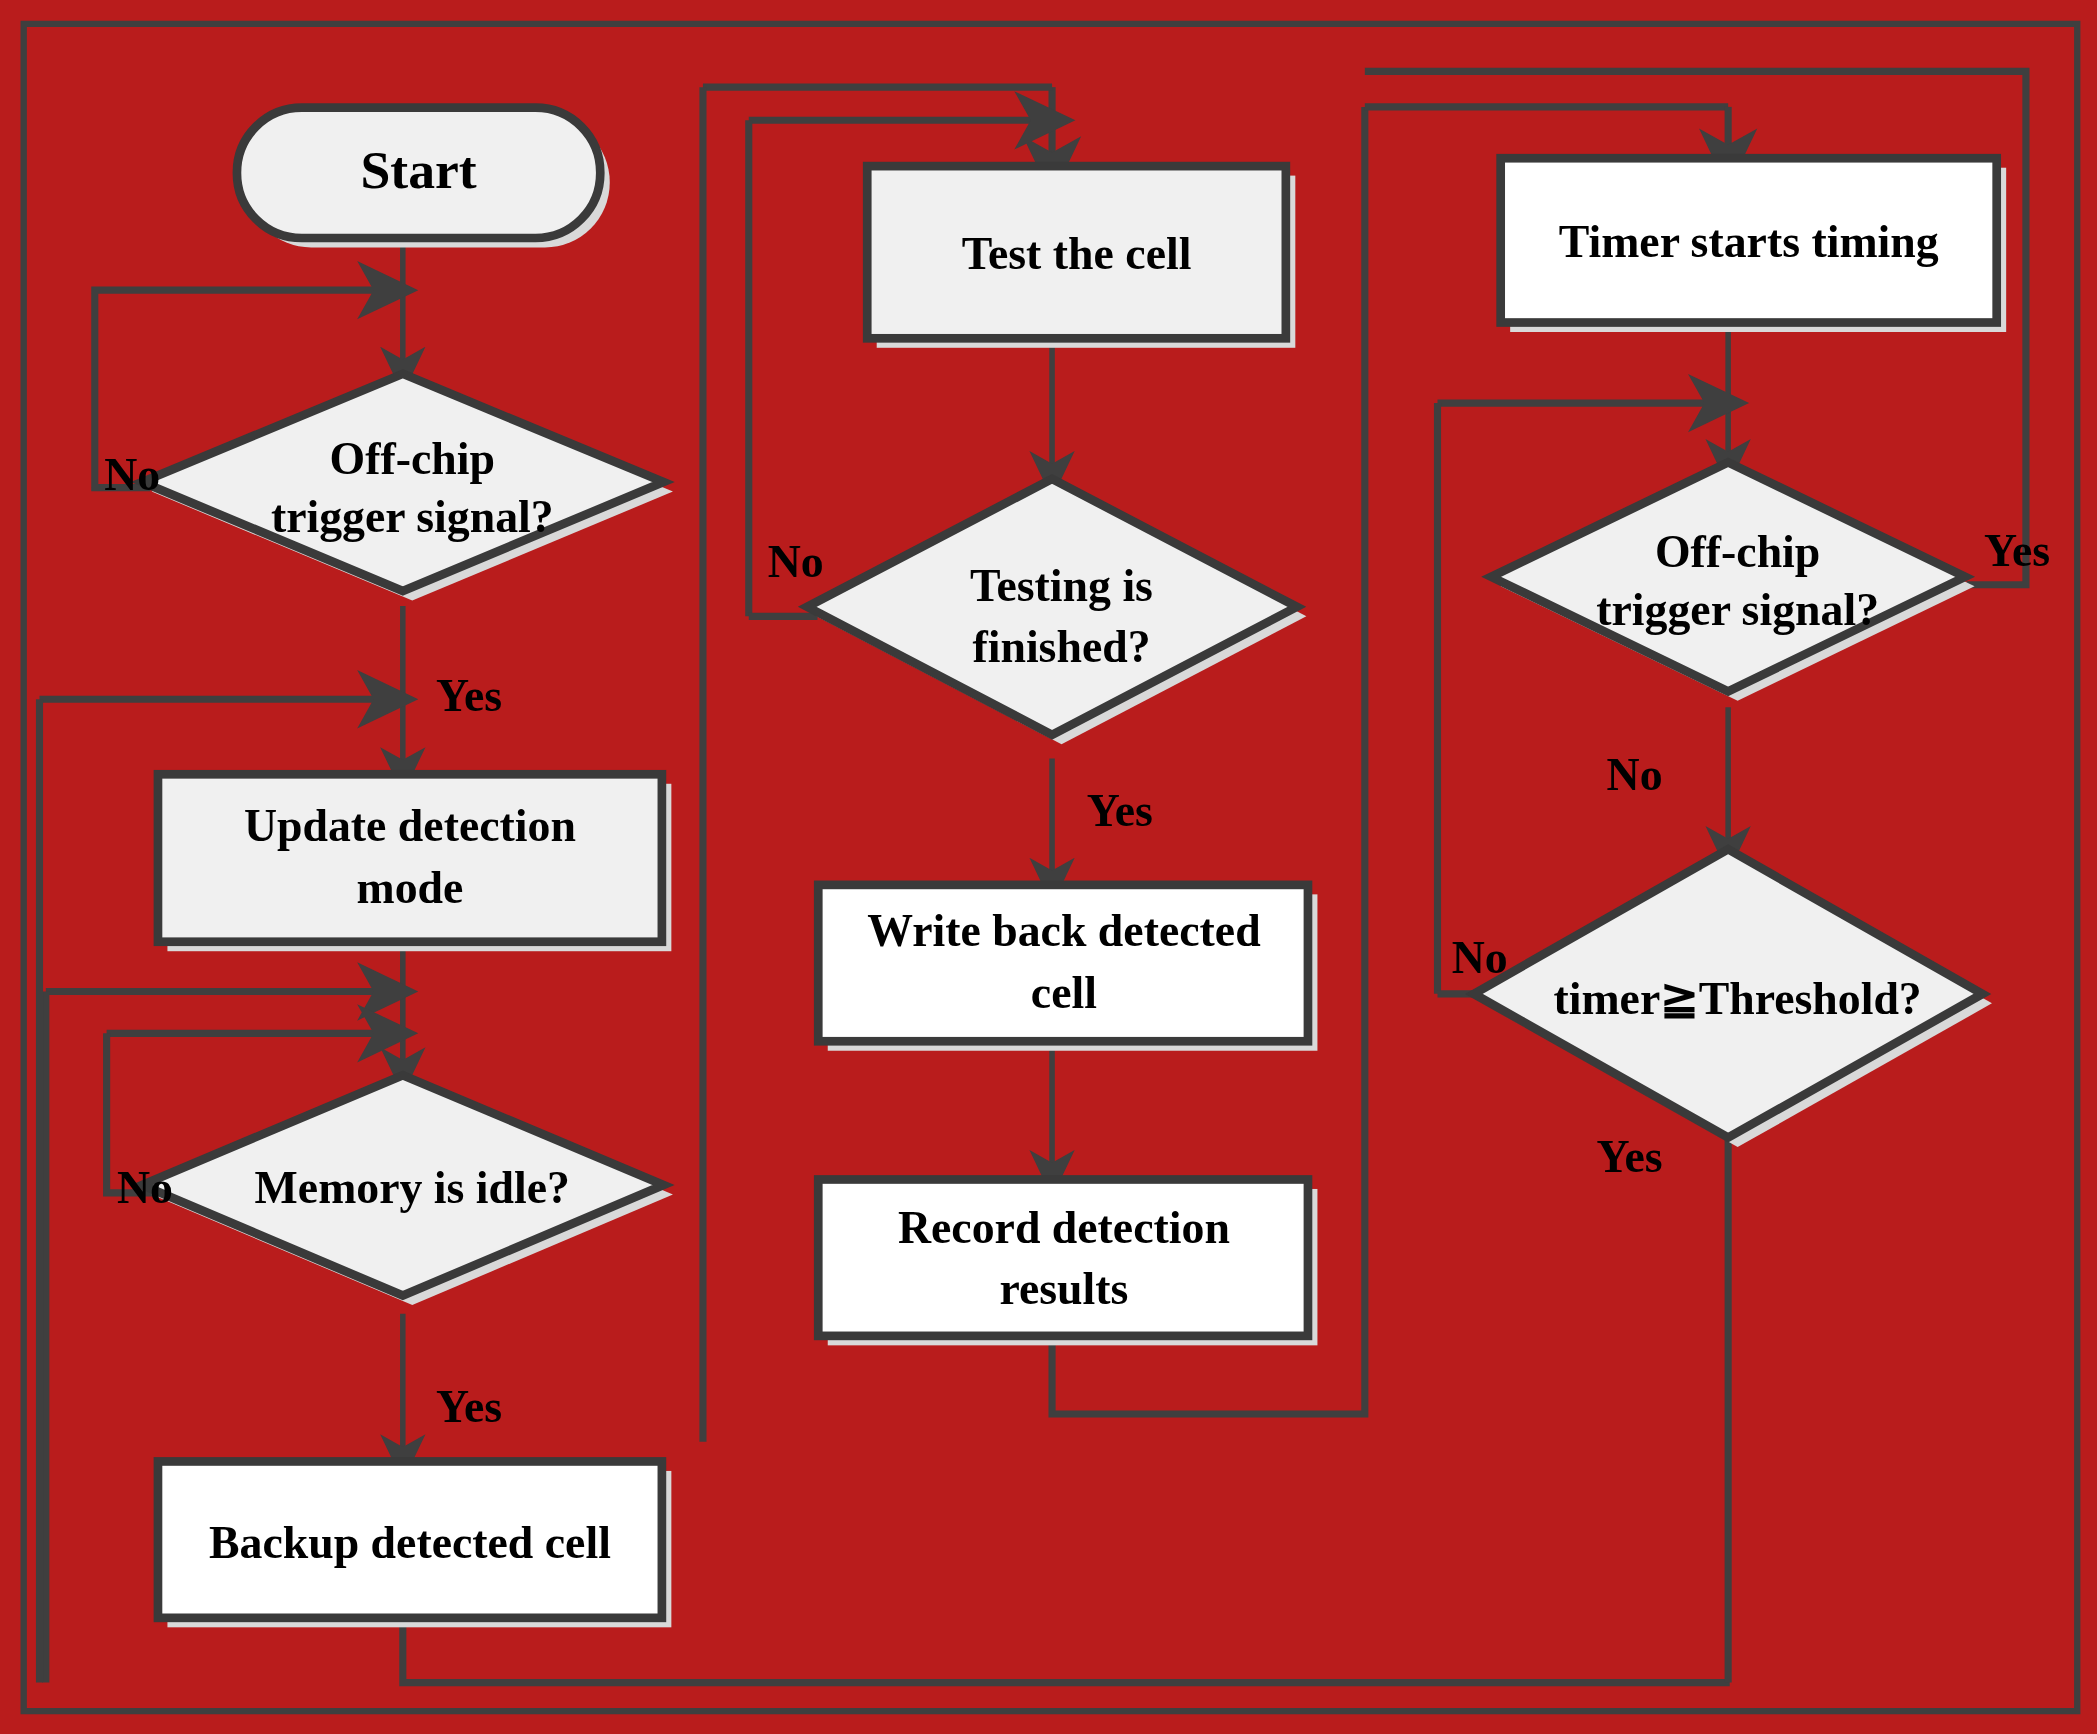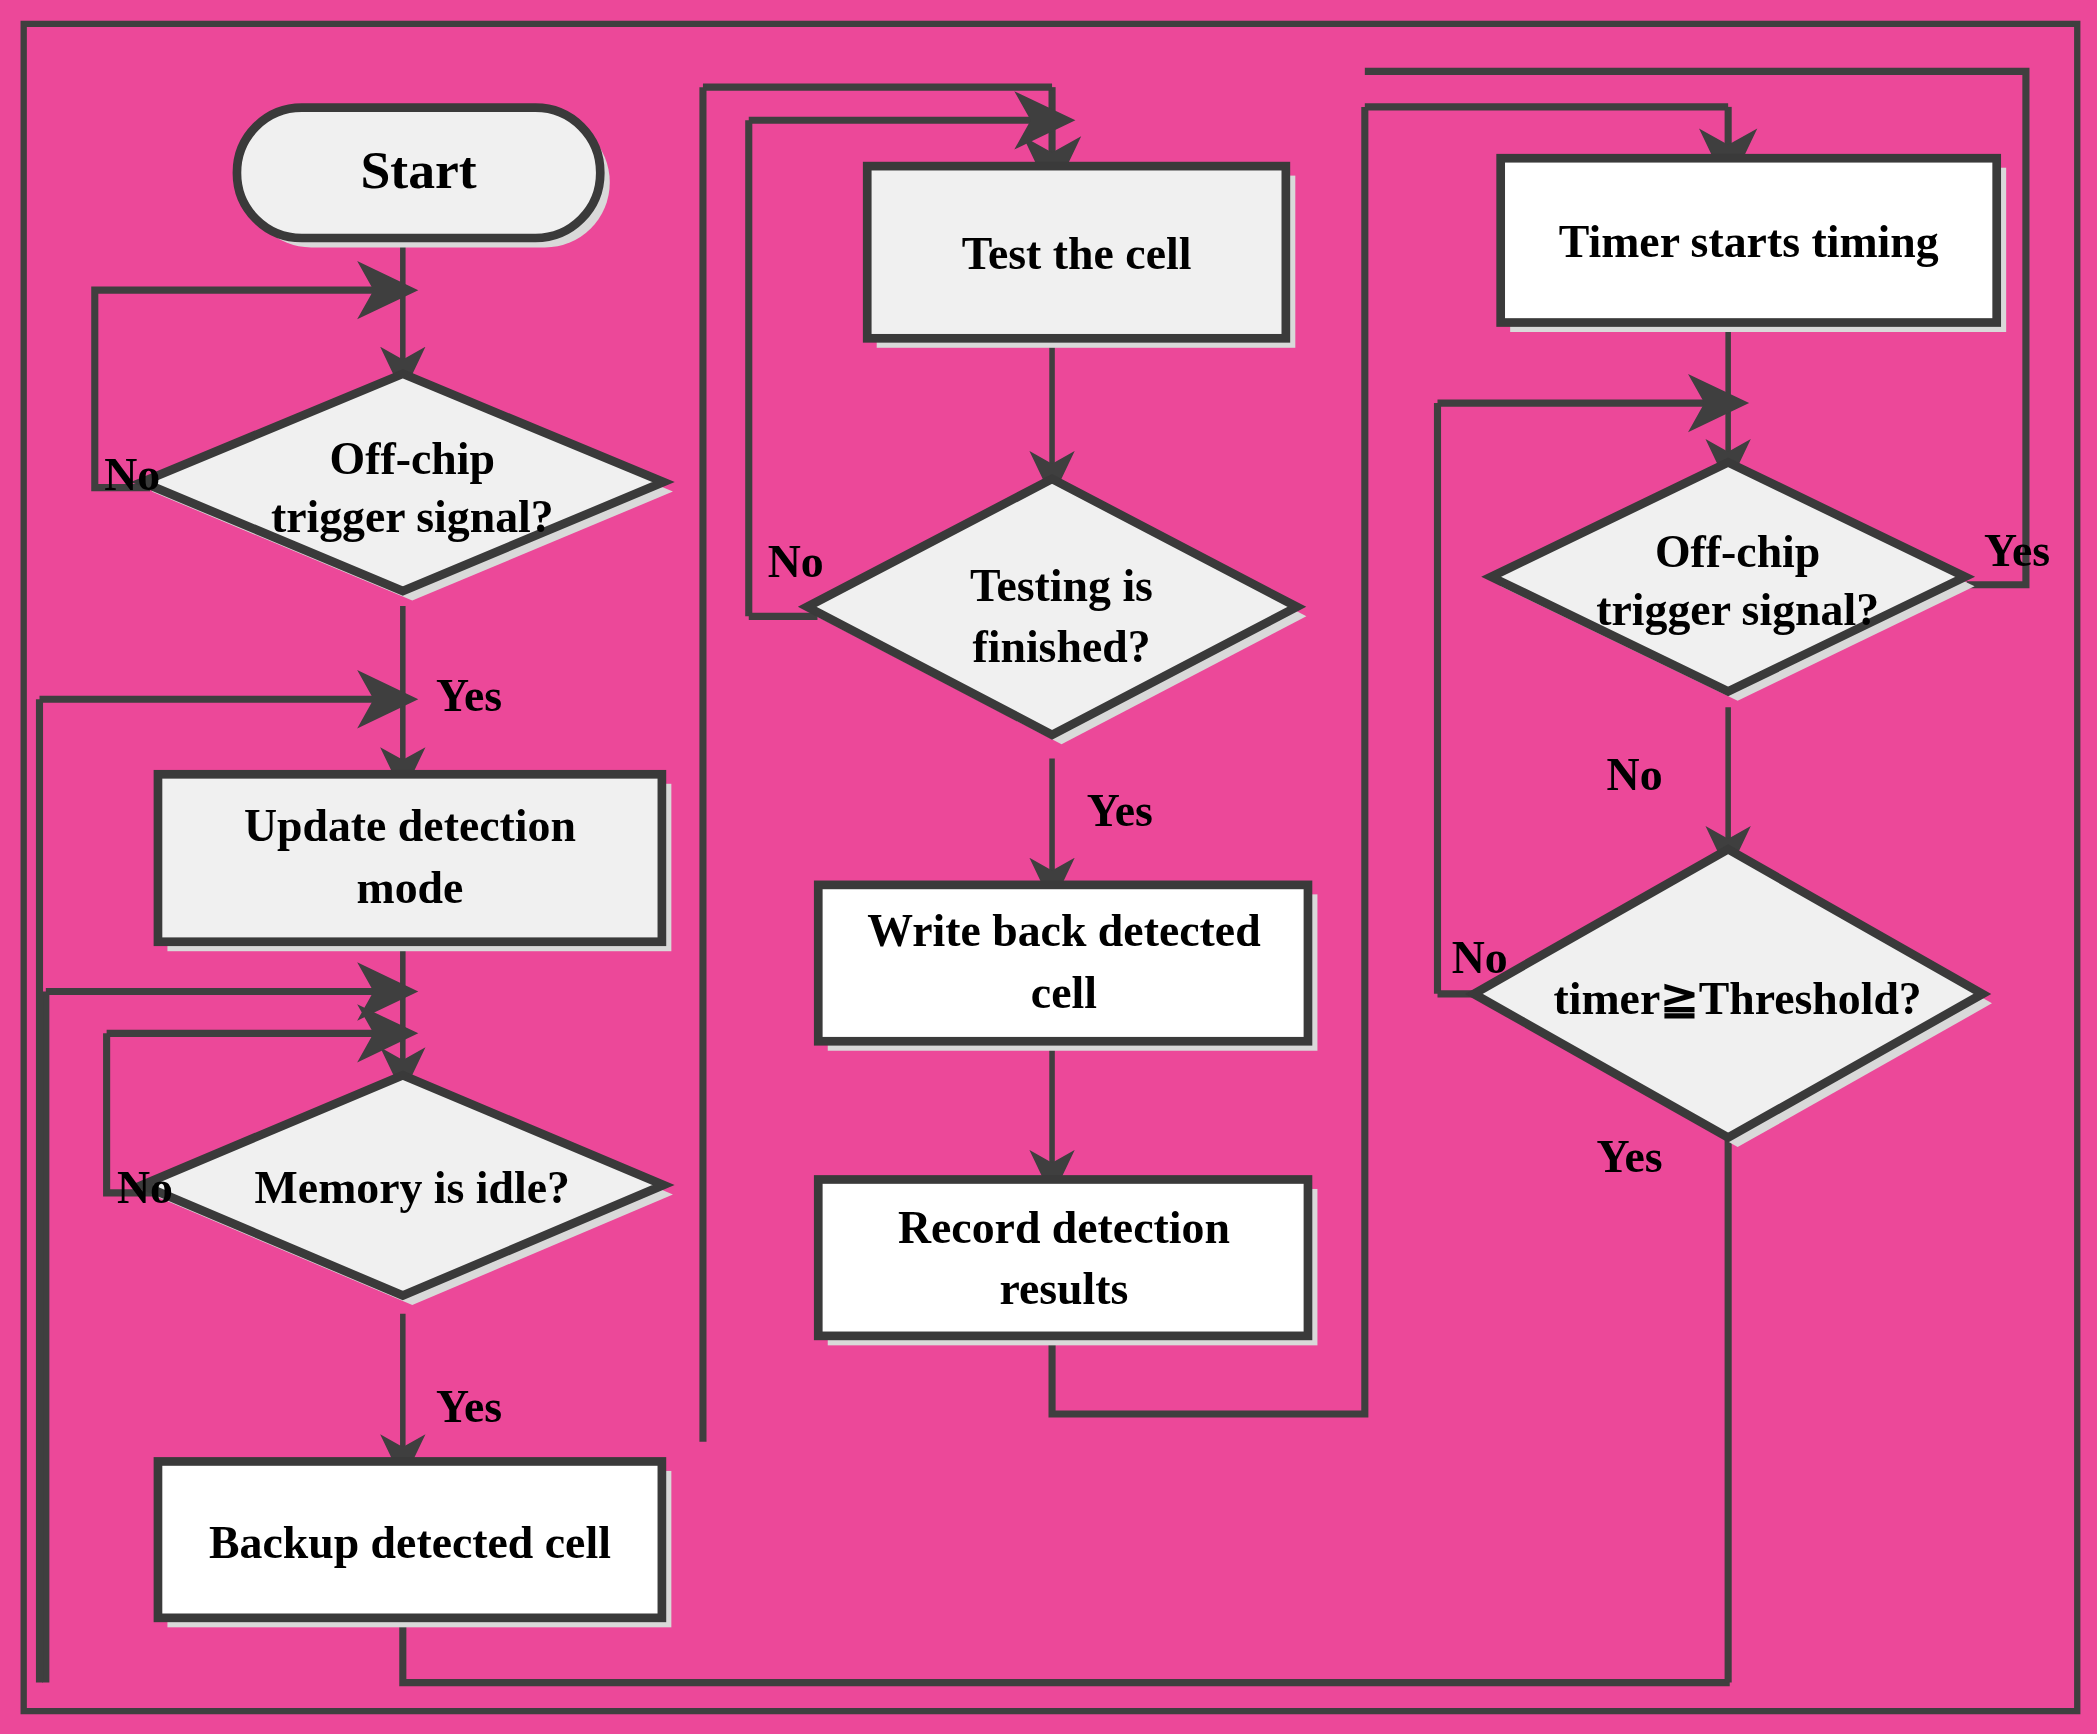--- a/index.html
+++ b/index.html
@@ -4,21 +4,21 @@
 <style>
   html, body {
     margin: 0;
     padding: 0;
     background: #ffffff;
   }
   #canvas {
     position: relative;
     width: 2097px;
     height: 1735px;
-    background: #ec4899;
+    background: #b91c1c;
     font-family: "Liberation Serif", "DejaVu Serif", serif;
     overflow: hidden;
   }
   svg#flow {
     position: absolute;
     left: 0; top: 0;
     width: 2097px;
     height: 1735px;
   }
   .node-label {

